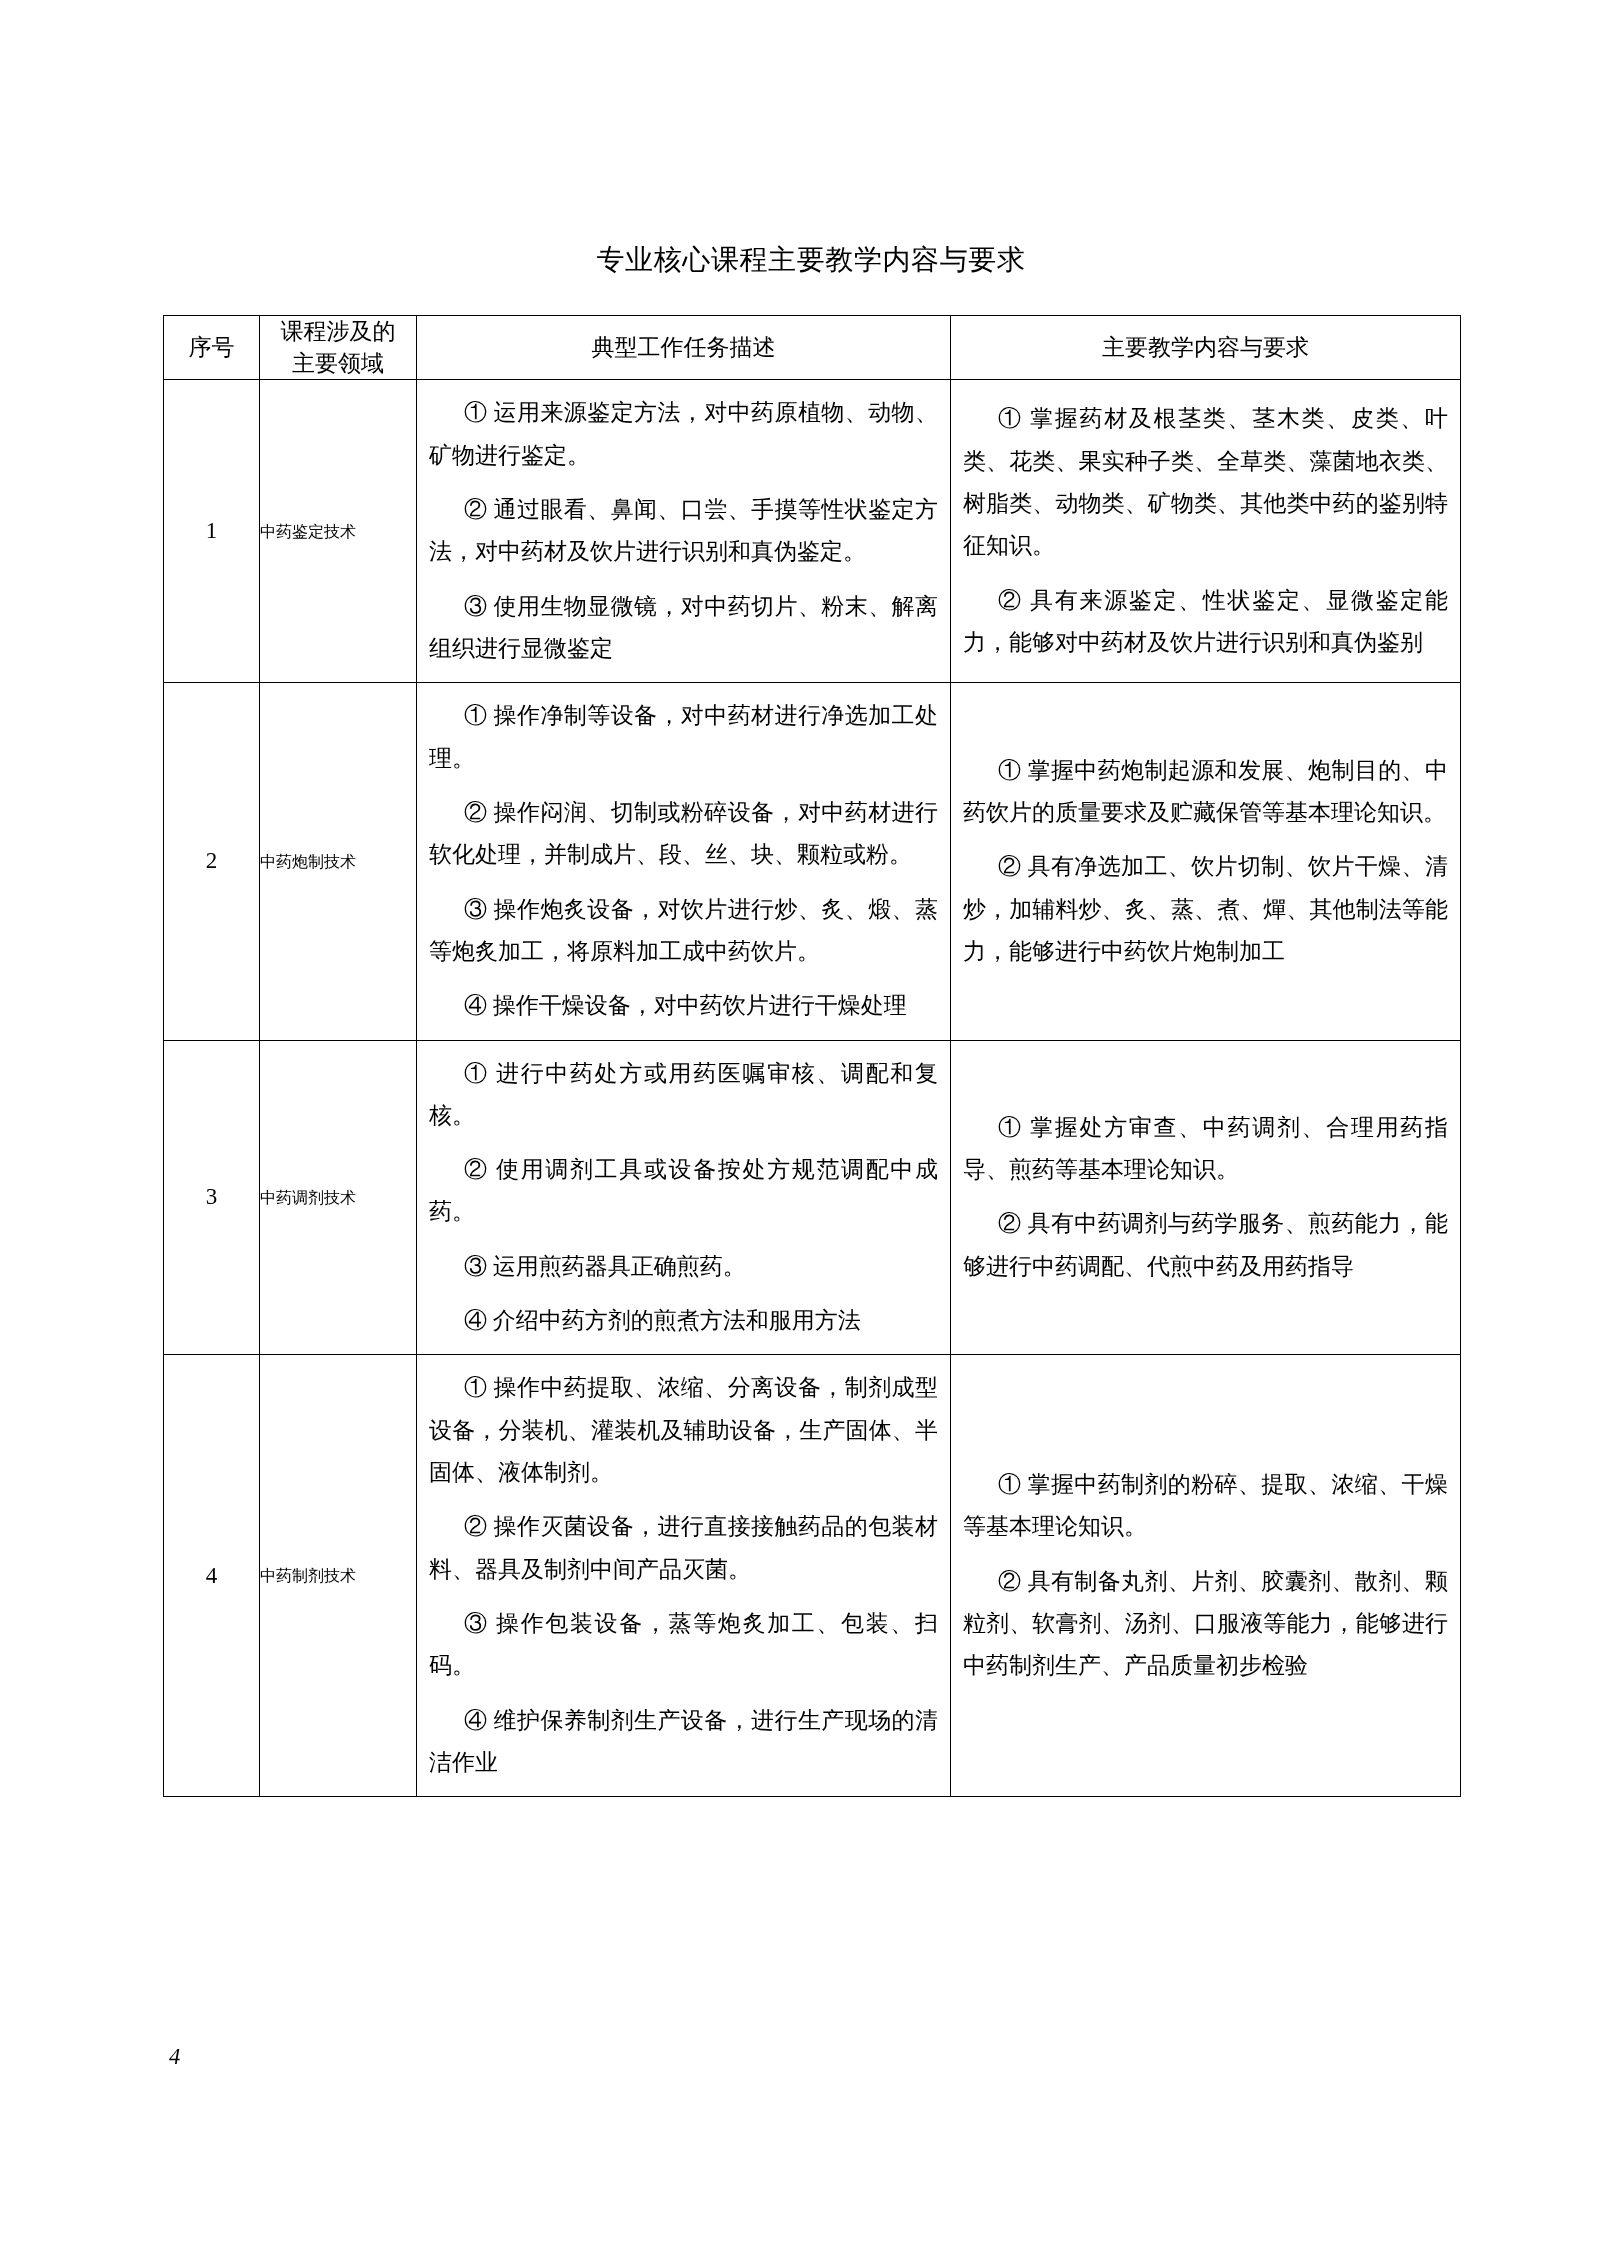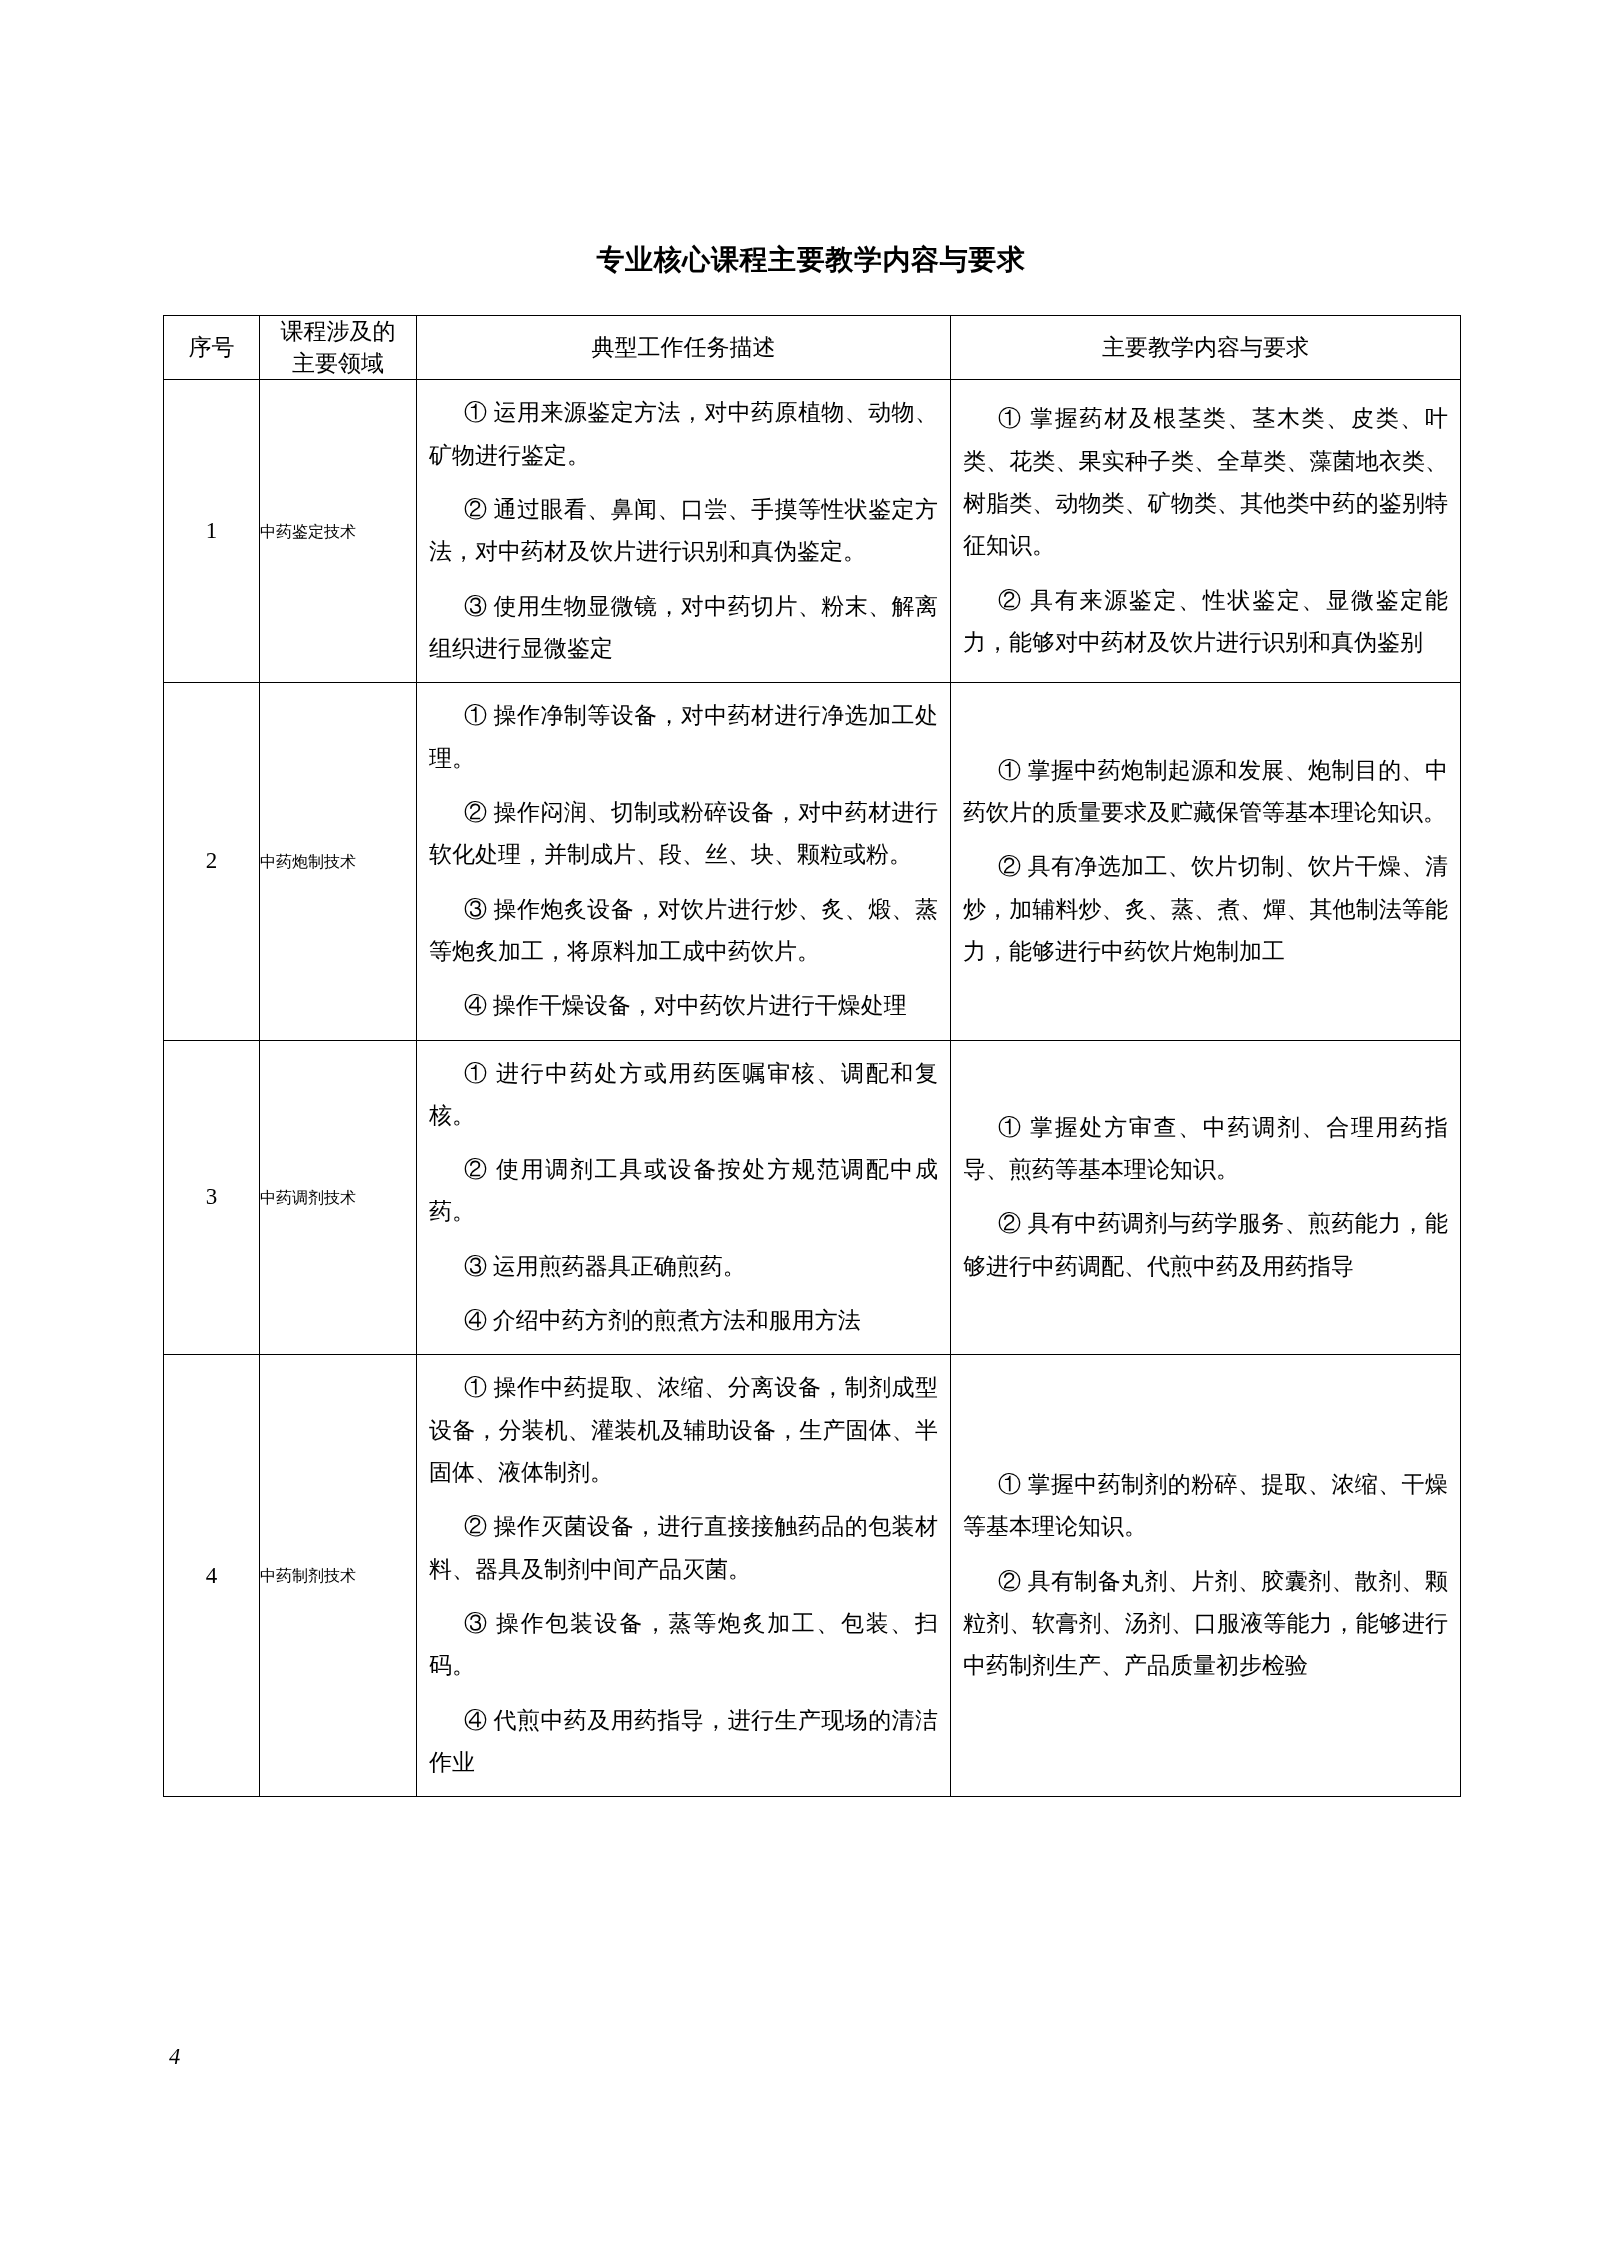--- a/index.html
+++ b/index.html
@@ -25,21 +25,21 @@
   }
 
   
   .doc-title {
     position: absolute;
     left: 0;
     top: 243px;
     width: 1622px;
     text-align: center;
     font-size: 28px;
-    font-weight: bold;
+    font-weight: normal;
     letter-spacing: 0.6px;
     line-height: 1.2;
   }
 
   
   .table-wrap {
     position: absolute;
     left: 163px;
     top: 315px;
     width: 1297px;
@@ -179,21 +179,21 @@
           </td>
         </tr>
 
         <tr>
           <td class="col-no">4</td>
           <td class="col-area">中药制剂技术</td>
           <td class="col-body">
             <p>①  操作中药提取、浓缩、分离设备，制剂成型设备，分装机、灌装机及辅助设备，生产固体、半固体、液体制剂。</p>
             <p>②  操作灭菌设备，进行直接接触药品的包装材料、器具及制剂中间产品灭菌。</p>
             <p>③  操作包装设备，蒸等炮炙加工、包装、扫码。</p>
-            <p>④  代煎中药及用药指导，进行生产现场的清洁作业</p>
+            <p>④  维护保养制剂生产设备，进行生产现场的清洁作业</p>
           </td>
           <td class="col-body">
             <p>①  掌握中药制剂的粉碎、提取、浓缩、干燥等基本理论知识。</p>
             <p>②  具有制备丸剂、片剂、胶囊剂、散剂、颗粒剂、软膏剂、汤剂、口服液等能力，能够进行中药制剂生产、产品质量初步检验</p>
           </td>
         </tr>
 
       </tbody>
     </table>
   </div>

